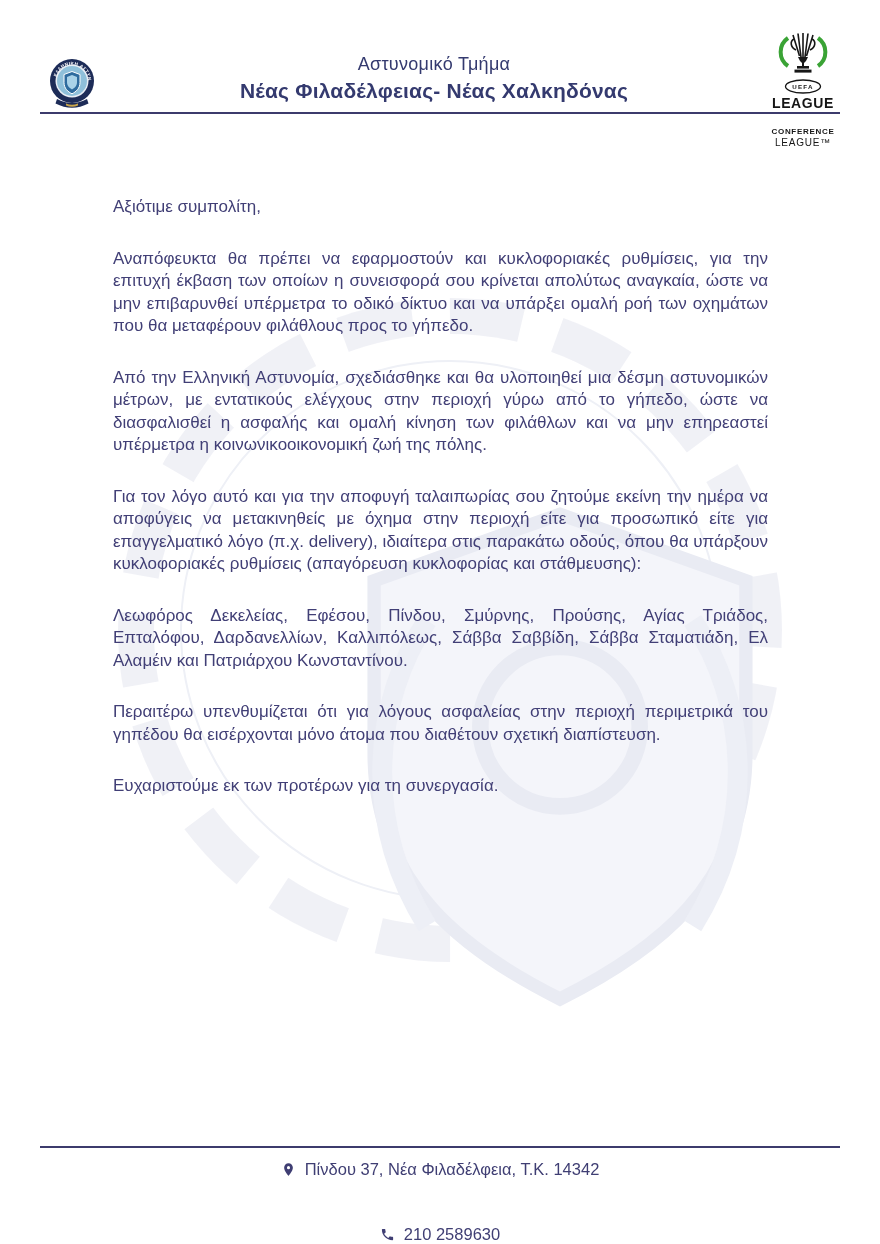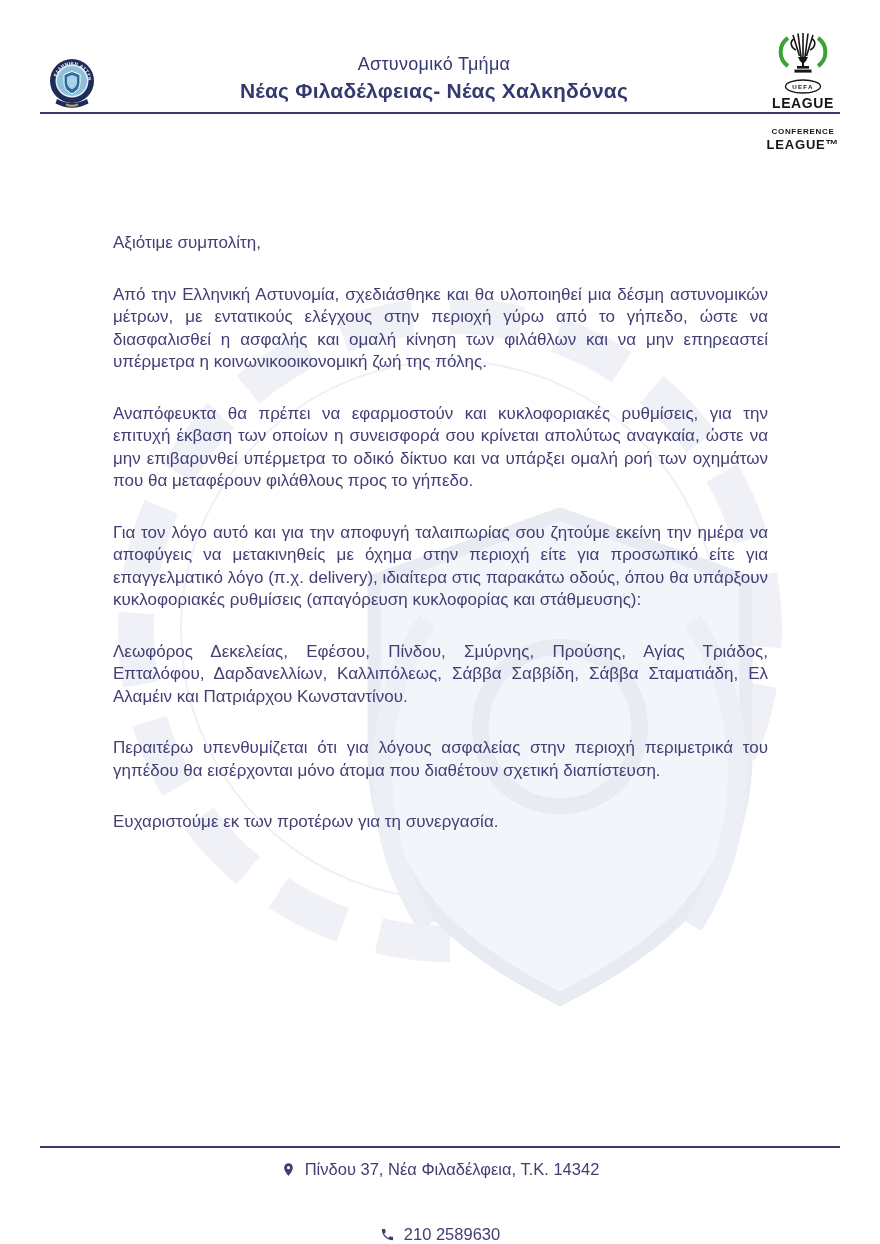--- a/index.html
+++ b/index.html
@@ -48,29 +48,28 @@
   }
   .dept1 { font-size: 18px; font-weight: 400; letter-spacing: 0.3px; }
   .dept2 { font-size: 21px; font-weight: 700; margin-top: 4px; letter-spacing: 0.2px; }
 
   .uefa-logo {
     position: absolute; right: 34px; top: 31px; width: 86px;
     text-align: center; color: #161616; line-height: 1;
   }
   .uefa-europa { font-size: 14px; font-weight: 700; letter-spacing: 0.6px; margin-top: 2px; }
   .uefa-conference { font-size: 8px; font-weight: 700; letter-spacing: 0.7px; margin-top: 18px; }
-  .uefa-league { font-size: 13px; font-weight: 700; letter-spacing: 0.8px; margin-top: 2px; }
+  .uefa-league { font-size: 10px; font-weight: 400; letter-spacing: 0.8px; margin-top: 2px; }
 
   
   .content {
     position: absolute; left: 113px; top: 196px; width: 655px;
     color: #413f76;
     font-size: 17px; line-height: 22.5px;
     text-align: justify;
-    margin-top: 36px;
   }
   .content p { margin: 0 0 29px 0; }
   .salutation { text-align: left; }
   .closing { text-align: left; margin-bottom: 0; }
 
   
   .footer-row {
     position: absolute; left: 0; right: 0; top: 1160px;
     display: flex; justify-content: center; align-items: center;
     gap: 46px;
@@ -138,22 +137,22 @@
   <div class="uefa-europa">LEAGUE</div>
   <div class="uefa-conference">CONFERENCE</div>
   <div class="uefa-league">LEAGUE™</div>
 </div>
 
 <div class="rule rule-top"></div>
 
 <div class="content">
   <p class="salutation">Αξιότιμε συμπολίτη,</p>
   <div>
+      <p>Αναπόφευκτα θα πρέπει να εφαρμοστούν και κυκλοφοριακές ρυθμίσεις, για την επιτυχή έκβαση των οποίων η συνεισφορά σου κρίνεται απολύτως αναγκαία, ώστε να μην επιβαρυνθεί υπέρμετρα το οδικό δίκτυο και να υπάρξει ομαλή ροή των οχημάτων που θα μεταφέρουν φιλάθλους προς το γήπεδο.</p>
       <p>Από την Ελληνική Αστυνομία, σχεδιάσθηκε και θα υλοποιηθεί μια δέσμη αστυνομικών μέτρων, με εντατικούς ελέγχους στην περιοχή γύρω από το γήπεδο, ώστε να διασφαλισθεί η ασφαλής και ομαλή κίνηση των φιλάθλων και να μην επηρεαστεί υπέρμετρα η κοινωνικοοικονομική ζωή της πόλης.</p>
-      <p>Αναπόφευκτα θα πρέπει να εφαρμοστούν και κυκλοφοριακές ρυθμίσεις, για την επιτυχή έκβαση των οποίων η συνεισφορά σου κρίνεται απολύτως αναγκαία, ώστε να μην επιβαρυνθεί υπέρμετρα το οδικό δίκτυο και να υπάρξει ομαλή ροή των οχημάτων που θα μεταφέρουν φιλάθλους προς το γήπεδο.</p>
       <p>Για τον λόγο αυτό και για την αποφυγή ταλαιπωρίας σου ζητούμε εκείνη την ημέρα να αποφύγεις να μετακινηθείς με όχημα στην περιοχή είτε για προσωπικό είτε για επαγγελματικό λόγο (π.χ. delivery), ιδιαίτερα στις παρακάτω οδούς, όπου θα υπάρξουν κυκλοφοριακές ρυθμίσεις (απαγόρευση κυκλοφορίας και στάθμευσης):</p>
       <p>Λεωφόρος Δεκελείας, Εφέσου, Πίνδου, Σμύρνης, Προύσης, Αγίας Τριάδος, Επταλόφου, Δαρδανελλίων, Καλλιπόλεως, Σάββα Σαββίδη, Σάββα Σταματιάδη, Ελ Αλαμέιν και Πατριάρχου Κωνσταντίνου.</p>
       <p>Περαιτέρω υπενθυμίζεται ότι για λόγους ασφαλείας στην περιοχή περιμετρικά του γηπέδου θα εισέρχονται μόνο άτομα που διαθέτουν σχετική διαπίστευση.</p>
     </div>
   <p class="closing">Ευχαριστούμε εκ των προτέρων για τη συνεργασία.</p>
 </div>
 
 <div class="rule rule-bottom"></div>
 <div class="footer-row">
   <div class="footer-item">

